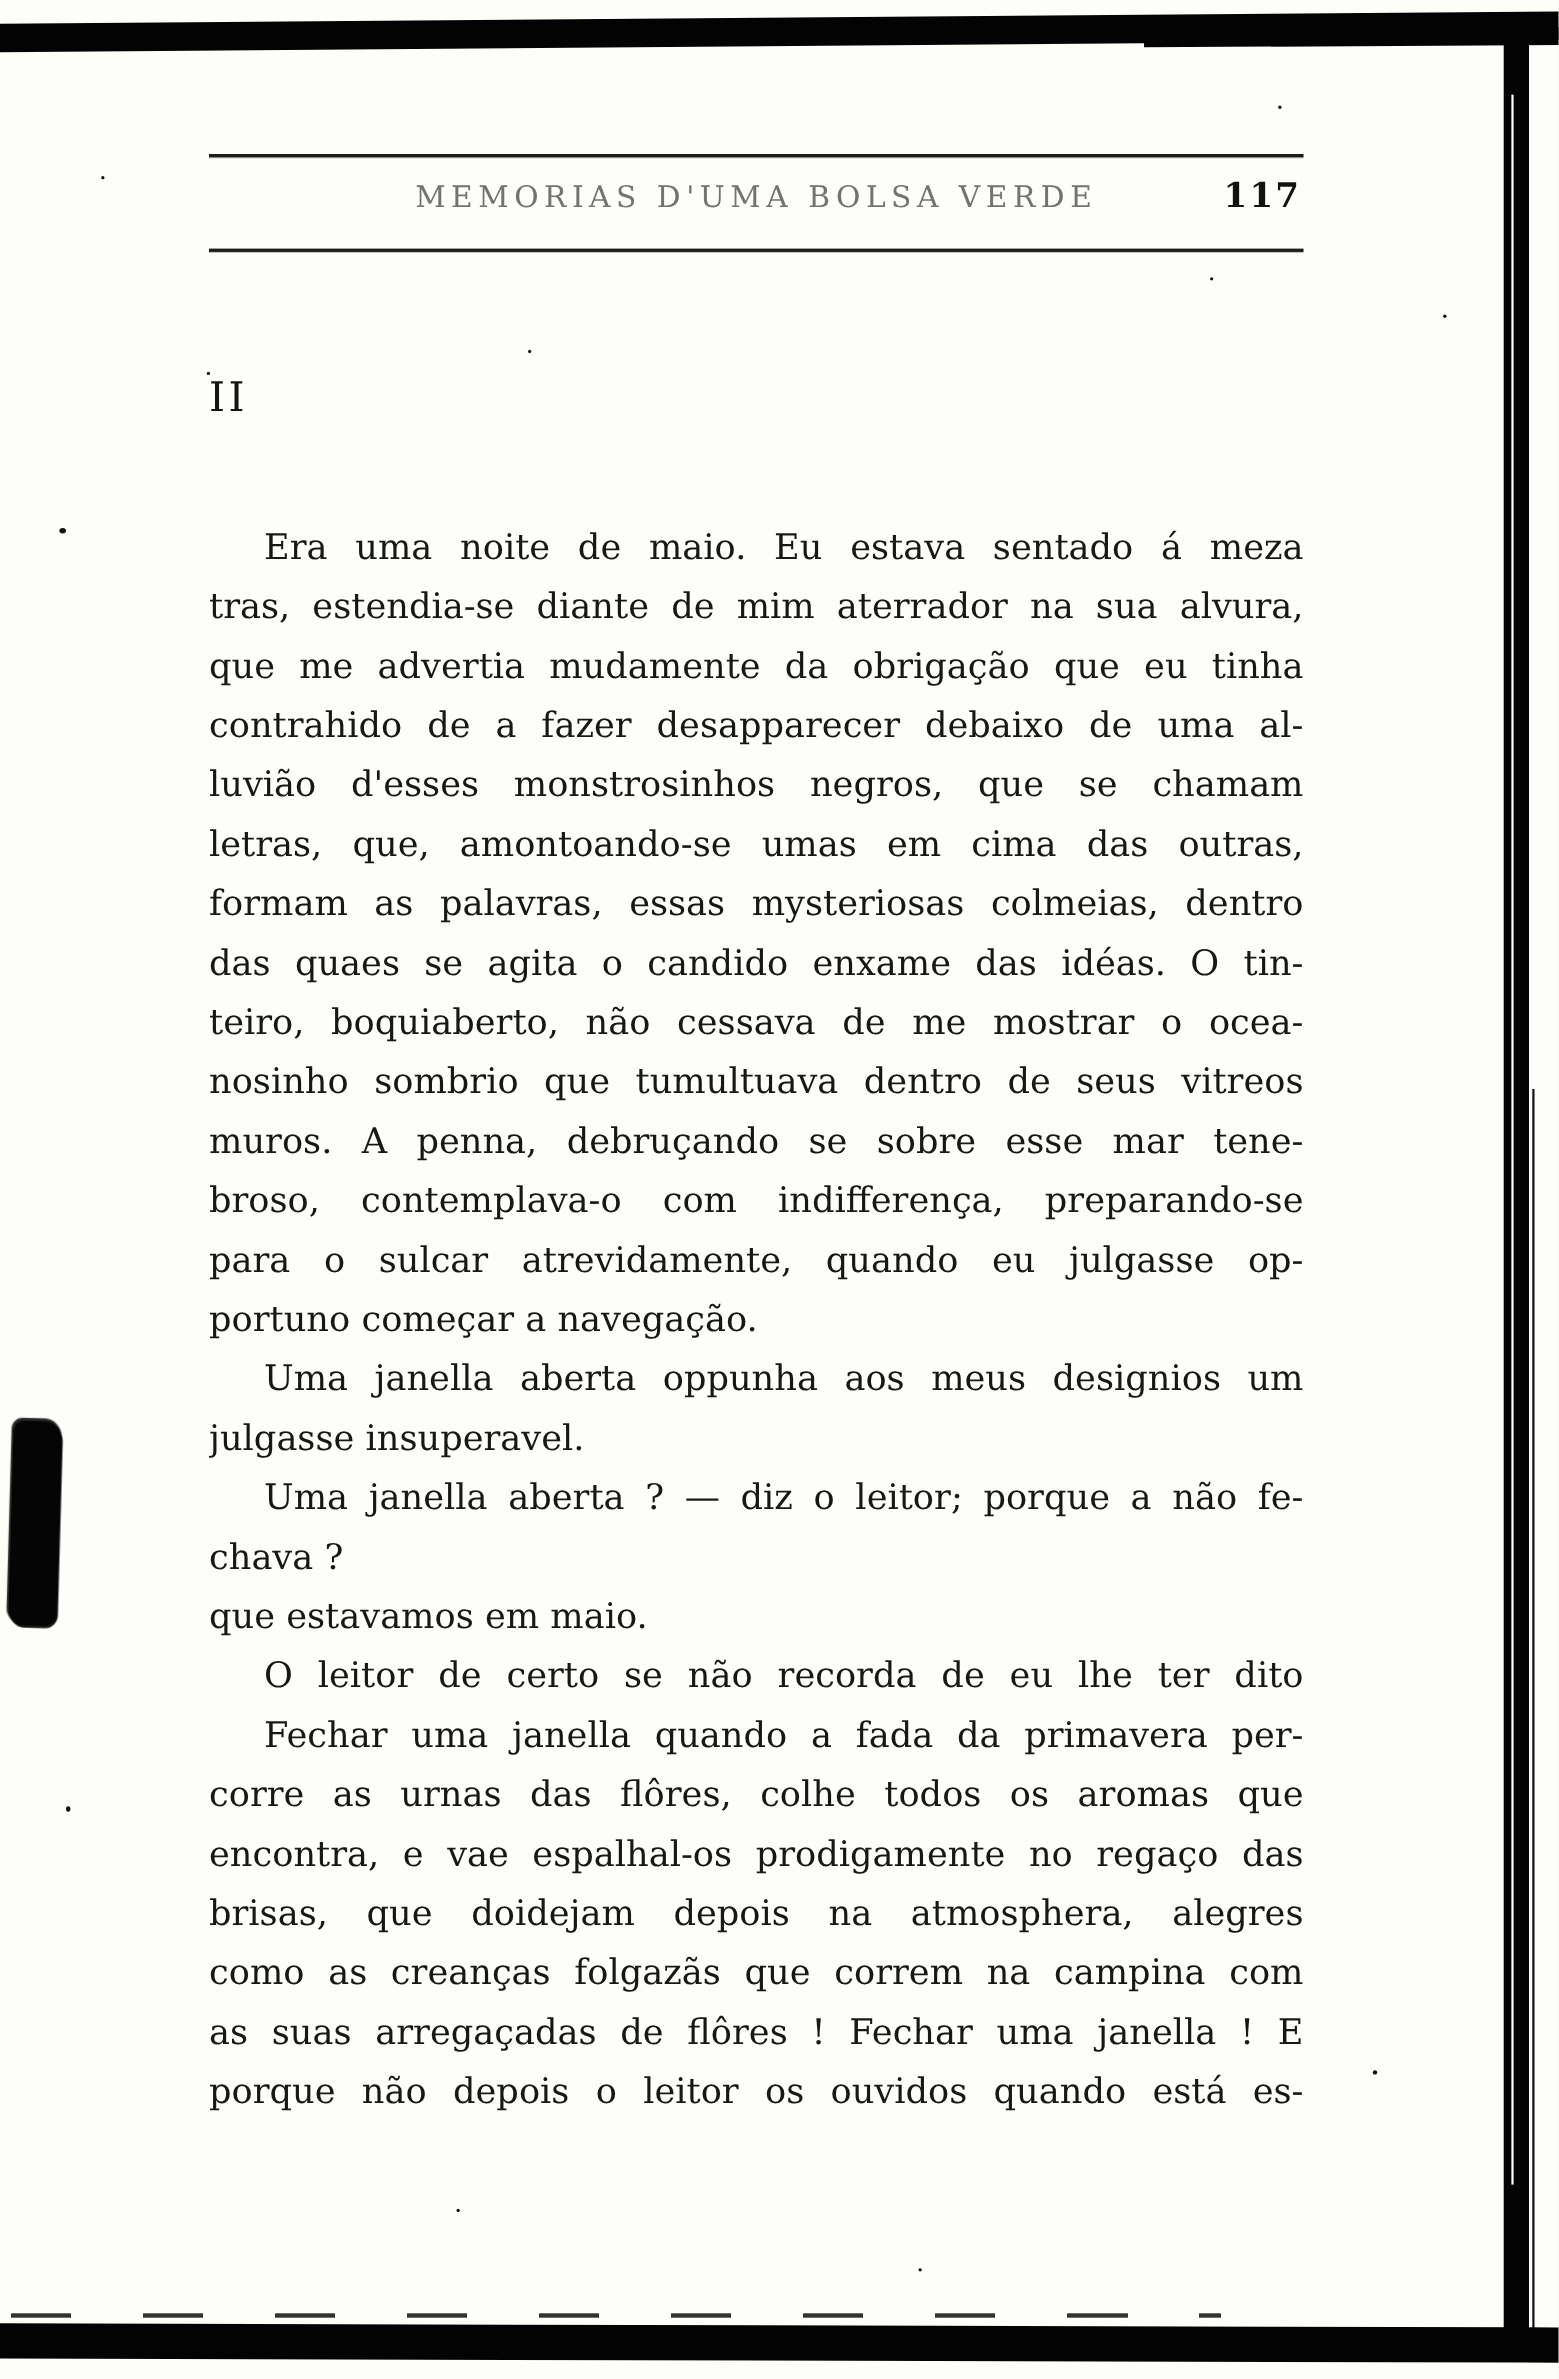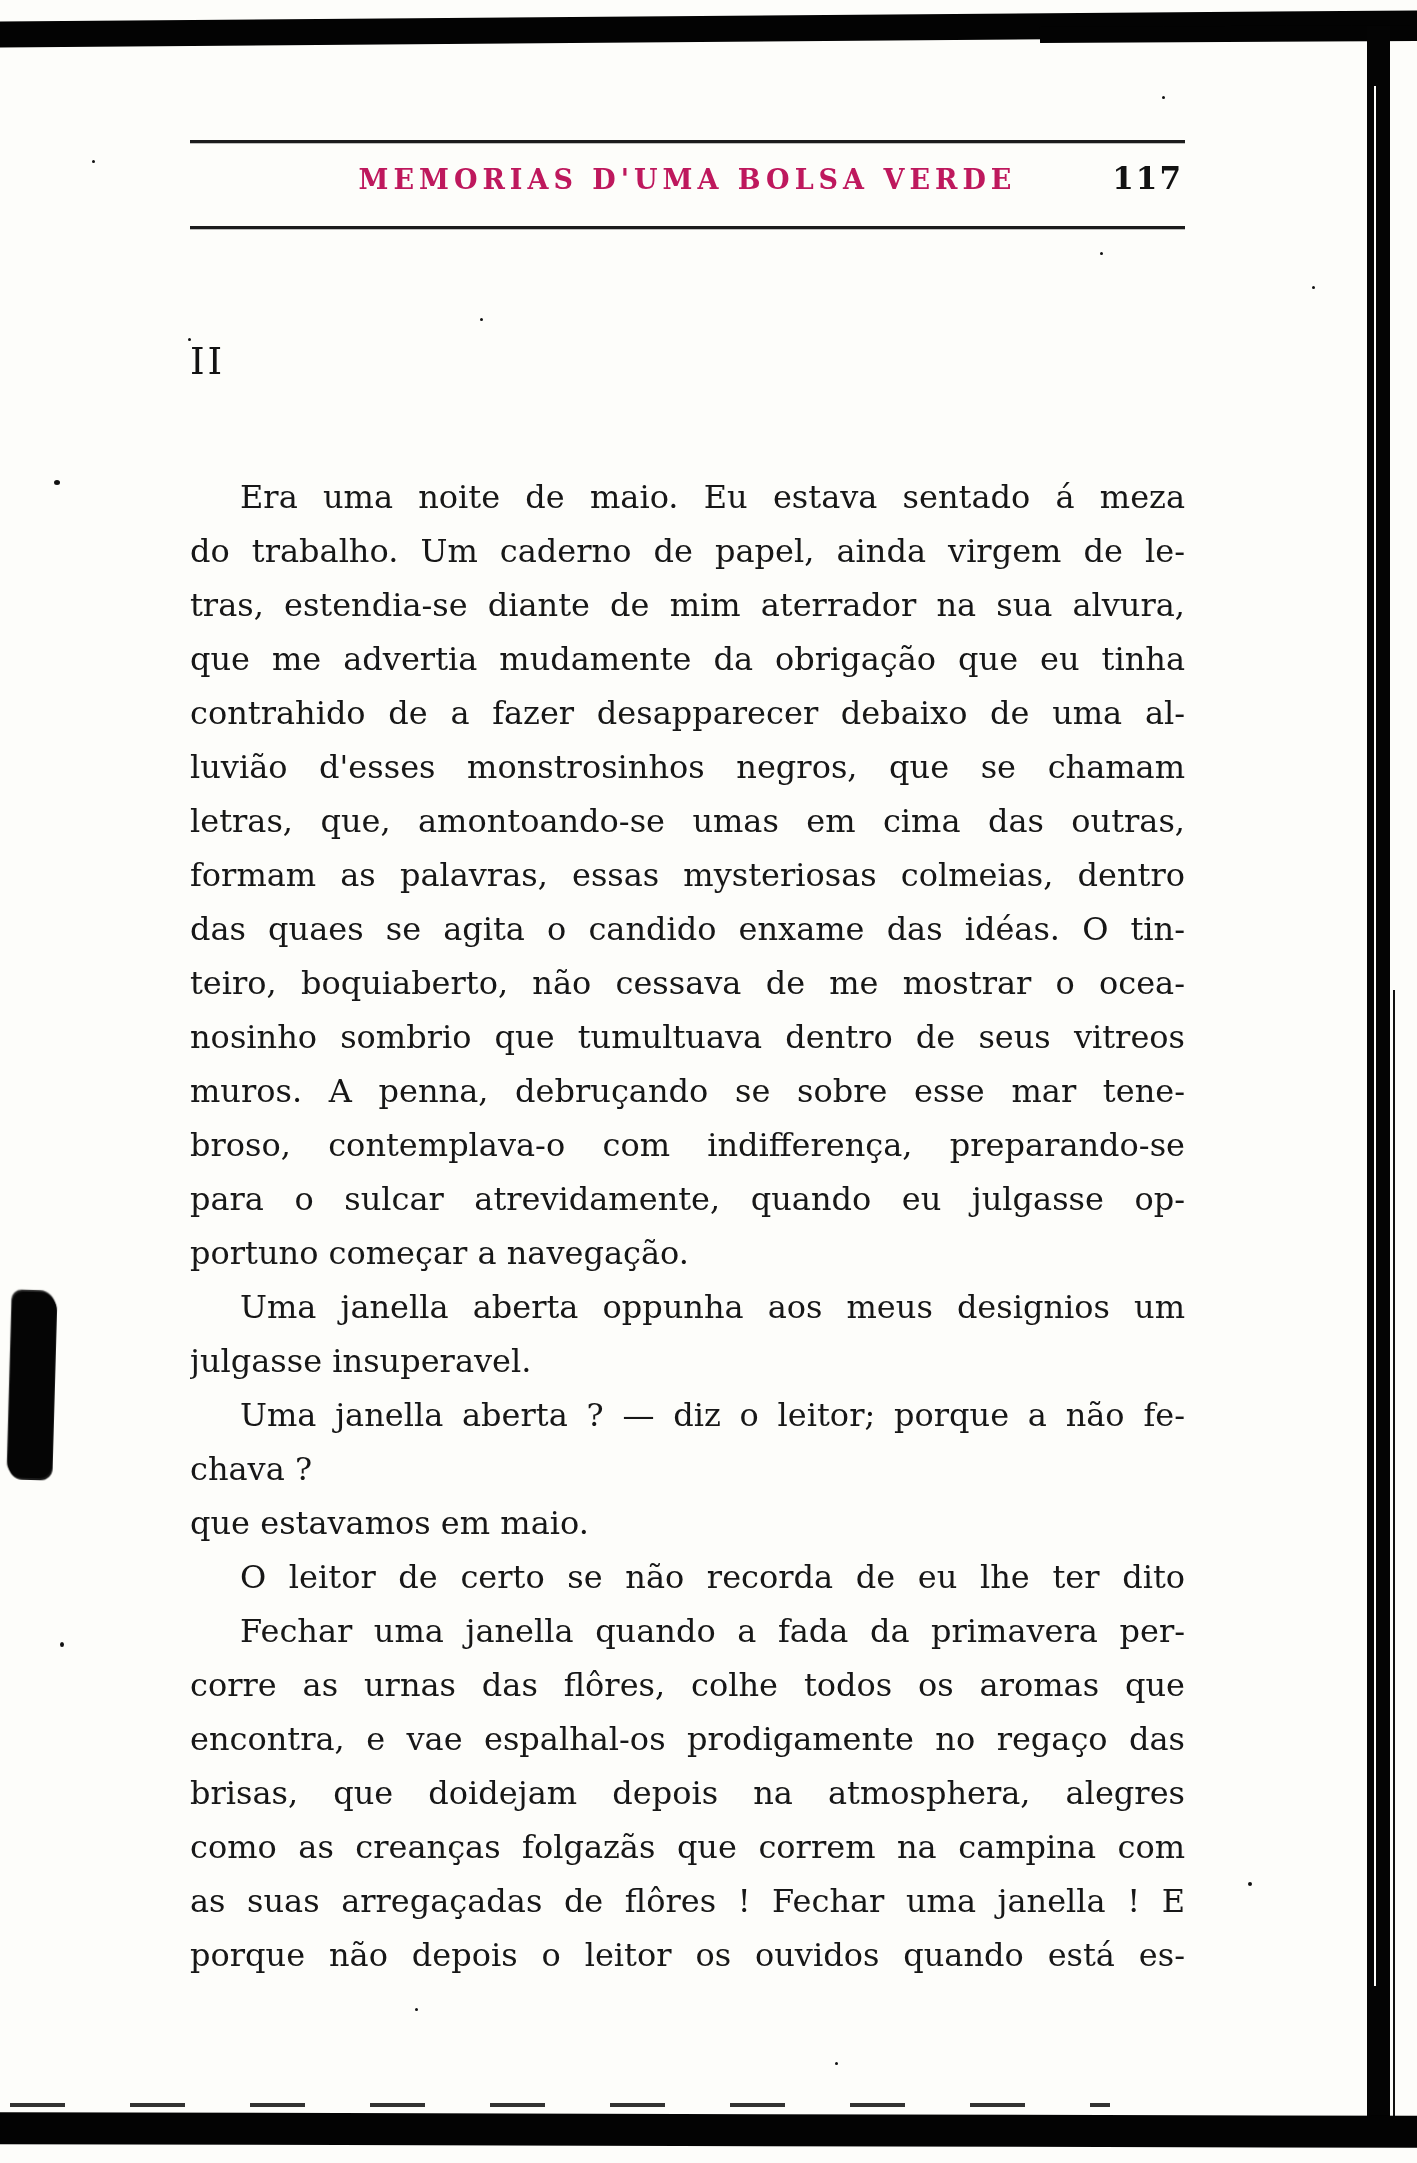--- a/index.html
+++ b/index.html
@@ -51,21 +51,21 @@
 
   
   .running-header{position:absolute;left:190px;top:140px;width:995px;height:92px;}
   .rule{position:absolute;left:0;width:100%;height:3px;background:#1c1c1c;
         box-shadow:0 1px 0 rgba(0,0,0,.25);}
   .rule.top{top:0;}
   .rule.bottom{top:86px;}
   .header-row{position:absolute;left:0;top:24px;width:100%;height:40px;}
   .header-title{
     position:absolute;left:0;width:100%;text-align:center;
-    font-size:27px;letter-spacing:5px;color:#be185d;font-weight:bold;
+    font-size:27px;letter-spacing:5px;color:#737373;
   }
   .header-pagenum{
     position:absolute;right:2px;top:-4px;
     font-size:31px;font-weight:bold;letter-spacing:2px;color:#121212;
   }
 
   
   .chapter-heading{
     position:absolute;left:190px;top:340px;width:995px;
     text-align:left;font-size:37px;letter-spacing:3px;color:#131313;
@@ -117,21 +117,20 @@
       <div class="header-title">MEMORIAS D'UMA BOLSA VERDE</div>
       <div class="header-pagenum">117</div>
     </div>
     <div class="rule bottom"></div>
   </div>
 
   <div class="chapter-heading">II</div>
 
   <div class="body-text">
     <div class="line in">Era uma noite de maio. Eu estava sentado á meza</div>
-    <div class="line">do trabalho. Um caderno de papel, ainda virgem de le-</div>
     <div class="line">tras, estendia-se diante de mim aterrador na sua alvura,</div>
     <div class="line">que me advertia mudamente da obrigação que eu tinha</div>
     <div class="line">contrahido de a fazer desapparecer debaixo de uma al-</div>
     <div class="line">luvião d'esses monstrosinhos negros, que se chamam</div>
     <div class="line">letras, que, amontoando-se umas em cima das outras,</div>
     <div class="line">formam as palavras, essas mysteriosas colmeias, dentro</div>
     <div class="line">das quaes se agita o candido enxame das idéas. O tin-</div>
     <div class="line">teiro, boquiaberto, não cessava de me mostrar o ocea-</div>
     <div class="line">nosinho sombrio que tumultuava dentro de seus vitreos</div>
     <div class="line">muros. A penna, debruçando se sobre esse mar tene-</div>

